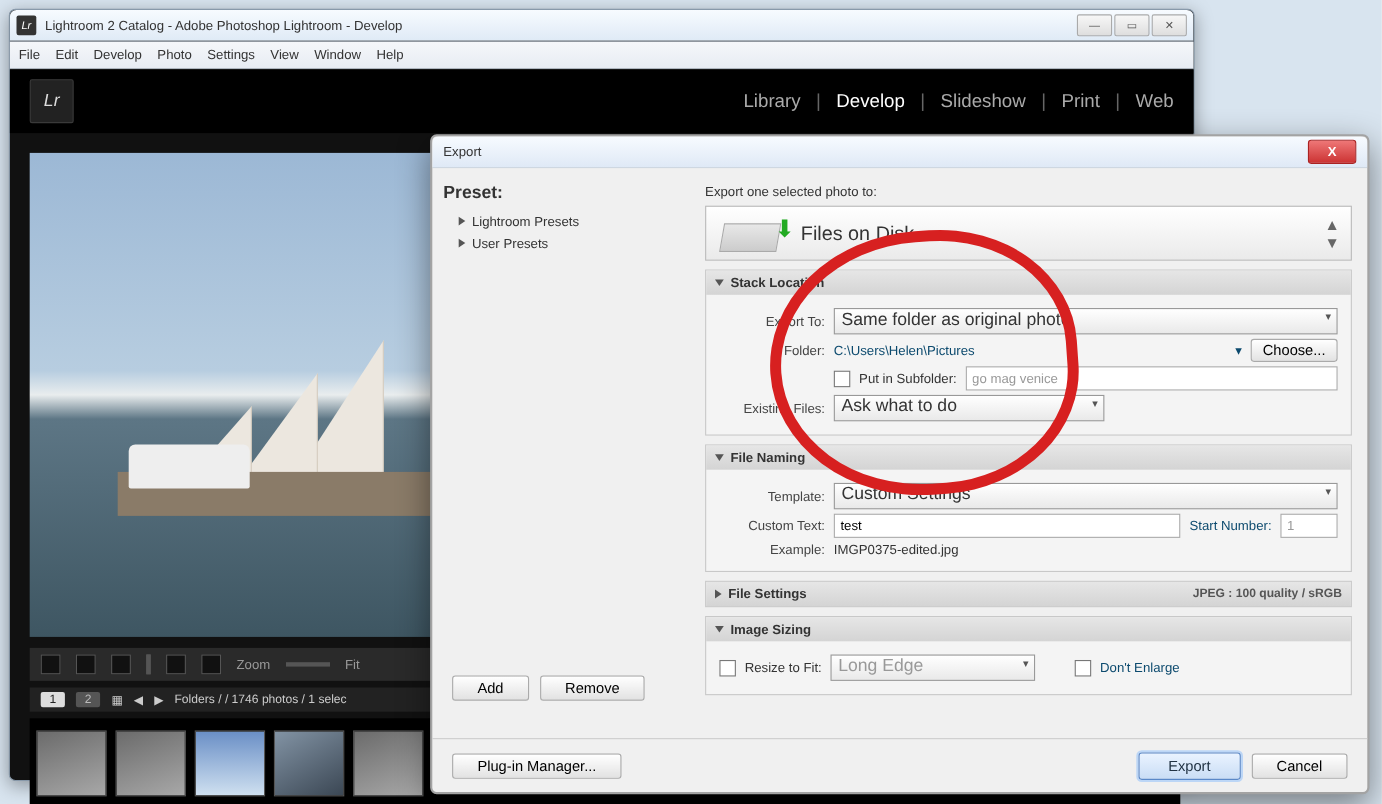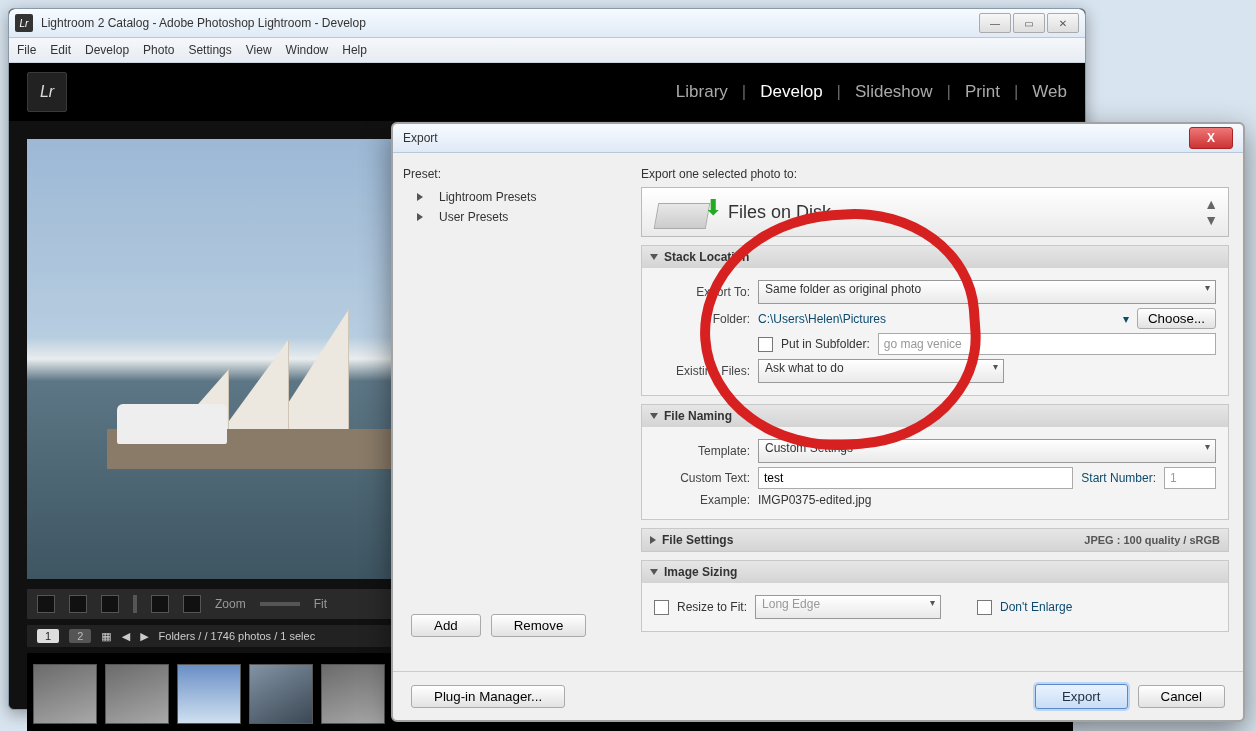--- a/index.html
+++ b/index.html
@@ -31,41 +31,41 @@
 .thumb.sky{background:linear-gradient(#6a8fc6,#cfe0f0)}
 .thumb.bldg{background:linear-gradient(150deg,#8293a4,#3b4754)}
 
 
 .dialog{position:absolute;left:391px;top:122px;width:850px;height:596px;background:#f0f0f0;border:2px solid #a3a3a3;border-radius:6px;box-shadow:0 10px 30px rgba(0,0,0,.45)}
 .dlg-title{height:28px;background:linear-gradient(#f7fbff,#dfe9f6);border-radius:6px 6px 0 0;display:flex;align-items:center;padding:0 10px;color:#333;border-bottom:1px solid #b9c7d6}
 .dlg-title .spacer{flex:1}
 .dlg-close{width:42px;height:20px;background:linear-gradient(#e77,#c33);color:#fff;border-radius:3px;display:flex;align-items:center;justify-content:center;font-weight:bold;border:1px solid #a22;cursor:pointer}
 .dlg-body{display:flex;height:496px}
 .preset-panel{width:212px;padding:14px 10px;color:#333}
-.preset-panel h4{margin:0 0 6px 0;font-weight:normal;color:#333;font-size:12px}
-.preset-item{display:flex;align-items:center;gap:16px;padding:3px 4px 3px 14px;font-size:12px;color:#333}
+.preset-panel h4{margin:0 0 6px 0;font-weight:bold;color:#333;font-size:16px}
+.preset-item{display:flex;align-items:center;gap:6px;padding:3px 4px 3px 14px;font-size:12px;color:#333}
 .tri{display:inline-block;width:0;height:0;border-top:4px solid transparent;border-bottom:4px solid transparent;border-left:6px solid #555}
 .tri.down{border-left:4px solid transparent;border-right:4px solid transparent;border-top:6px solid #555;border-bottom:none;width:0;height:0}
 .preset-btns{display:flex;gap:10px;position:absolute;left:18px;top:490px}
 .btn{background:linear-gradient(#fff,#e2e2e2);border:1px solid #aaa;border-radius:3px;padding:3px 22px;cursor:pointer}
 .right-panel{flex:1;padding:14px 14px 0 16px;overflow:hidden}
 .subtitle{font-size:12px;color:#333;margin-bottom:6px}
 .dest-box{height:48px;border:1px solid #bbb;background:linear-gradient(#fff,#eaeaea);display:flex;align-items:center;padding:0 10px;position:relative}
 .dest-box .drive{width:62px;height:38px;position:relative;margin-right:14px}
 .dest-box .drive::before{content:"";position:absolute;left:4px;top:10px;width:50px;height:24px;background:linear-gradient(#e8e8e8,#ccc);transform:skewX(-10deg);border:1px solid #aaa}
 .dest-box .arrow{color:#2a2;font-size:22px;position:absolute;left:52px;top:2px}
 .dest-box .dest-text{font-size:18px;color:#333}
 .dest-box .chev{margin-left:auto;font-size:14px;color:#666;cursor:pointer}
 .section{margin-top:8px;border:1px solid #c8c8c8;background:#f4f4f4}
 .sec-head{background:linear-gradient(#e6e6e6,#d4d4d4);padding:4px 8px;font-weight:bold;color:#333;display:flex;align-items:center;gap:6px;font-size:12px}
 .sec-head .extra{margin-left:auto;font-weight:bold;color:#555;font-size:11px}
 .sec-body{padding:8px 12px;font-size:12px;color:#333}
 .row{display:flex;align-items:center;margin:4px 0;gap:8px}
 .row .label{width:96px;text-align:right;color:#444}
-.select{flex:1;height:20px;background:linear-gradient(#fff,#e9e9e9);border:1px solid #999;padding:1px 18px 1px 6px;position:relative;font-size:12px}
+.select{flex:1;height:20px;background:linear-gradient(#fff,#e9e9e9);border:1px solid #999;padding:1px 18px 1px 6px;position:relative;font-size:16px}
 .select::after{content:"▾";position:absolute;right:5px;top:1px;color:#555;font-size:10px}
 .input{height:18px;border:1px solid #aaa;background:#fff;padding:1px 5px;font-size:12px}
 .chk{width:13px;height:13px;border:1px solid #777;background:#fff;display:inline-flex;align-items:center;justify-content:center;font-size:10px;color:#2266cc}
 .chk.on::after{content:"✓"}
 .disabled{color:#0c4a6e}
 .dlg-footer{position:absolute;left:0;bottom:0;right:0;height:48px;border-top:1px solid #ccc;display:flex;align-items:center;padding:0 18px}
 .dlg-footer .spacer{flex:1}
 .btn-primary{background:linear-gradient(#eaf3ff,#c9ddf5);border:1px solid #5a88c8;color:#234;padding:4px 26px;border-radius:3px;cursor:pointer;box-shadow:0 0 0 2px #bcd6f6}
 
 

